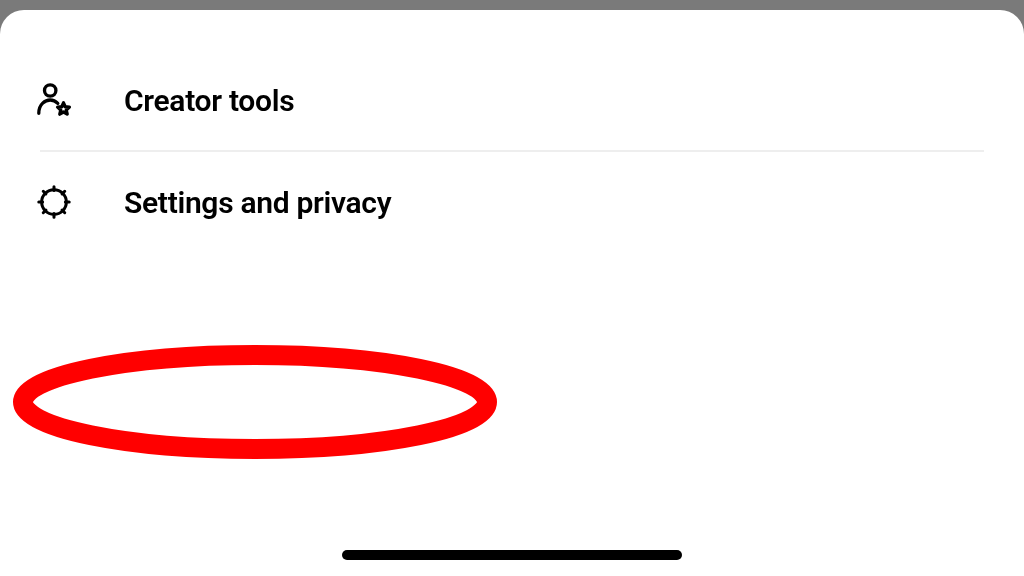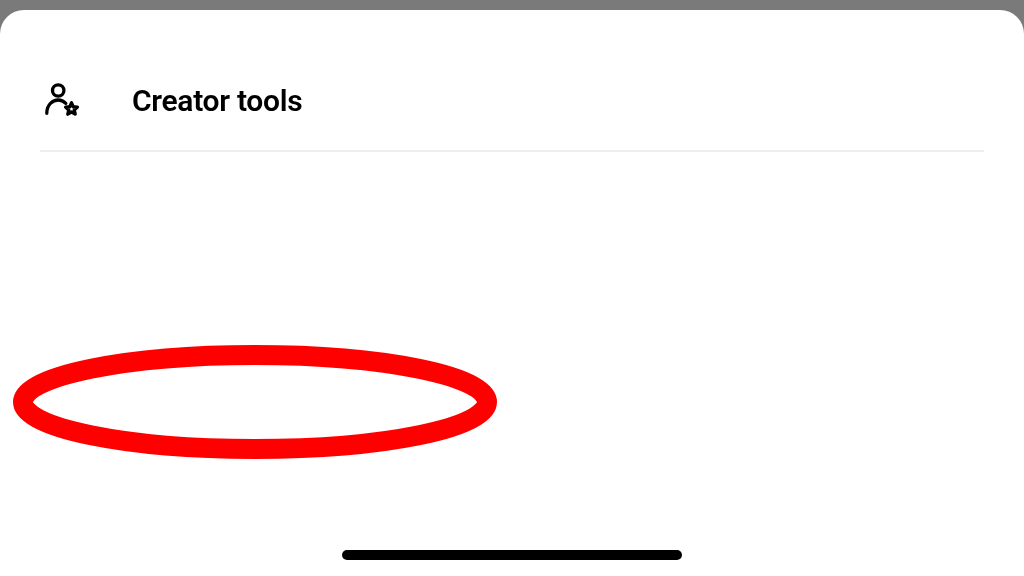--- a/index.html
+++ b/index.html
@@ -17,21 +17,21 @@
       background: #ffffff;
       border-top-left-radius: 24px;
       border-top-right-radius: 24px;
     }
     .menu-list {
       padding-top: 40px;
     }
     .menu-item {
       display: flex;
       align-items: center;
-      padding: 28px 40px;
+      padding: 28px 32px;
       cursor: pointer;
       position: relative;
     }
     .divider {
       height: 1px;
       background: #eeeeee;
       margin: 0 40px;
     }
     .icon-slot {
       width: 44px;
@@ -90,20 +90,29 @@
         </svg>
       </span>
       <span class="menu-label">Creator tools</span>
     </div>
 
     <div class="divider"></div>
 
 
     <div class="divider"></div>
 
+    <div class="menu-item">
+      <span class="icon-slot">
+        <svg viewBox="0 0 40 40" fill="none" stroke="currentColor" stroke-width="3.2">
+          <circle cx="20" cy="20" r="13"></circle>
+          <path d="M20 4 L20 8 M20 32 L20 36 M4 20 L8 20 M32 20 L36 20 M8.7 8.7 L11.5 11.5 M28.5 28.5 L31.3 31.3 M31.3 8.7 L28.5 11.5 M11.5 28.5 L8.7 31.3" stroke-linecap="round"></path>
+        </svg>
+      </span>
+      <span class="menu-label">Settings and privacy</span>
+    </div>
 
   </div>
 
   <div class="highlight-ellipse">
     <svg viewBox="0 0 490 118">
       <ellipse cx="245" cy="59" rx="232" ry="47" fill="none" stroke="#ff0000" stroke-width="20"></ellipse>
     </svg>
   </div>
 
   <div class="home-indicator"></div>

